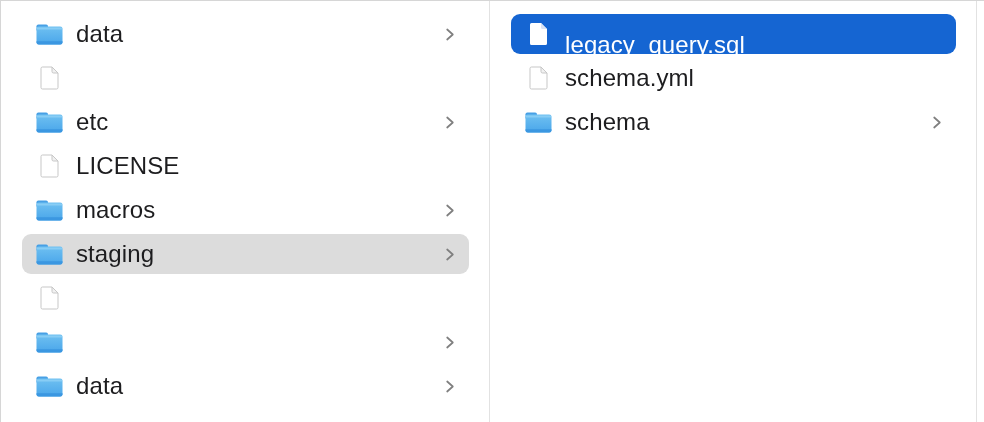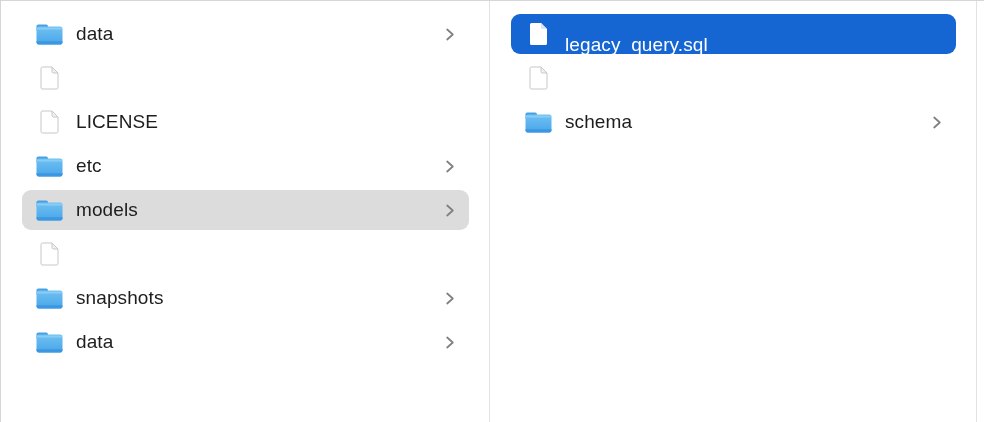--- a/index.html
+++ b/index.html
@@ -40,21 +40,21 @@
   }
   .row.sel-active{background:var(--sel-active);height:40px;margin:2px 0;}
   .row.sel-inactive{background:var(--sel-inactive);height:40px;margin:2px 0;}
   .icon{
     width:28px;height:28px;
     display:flex;align-items:center;justify-content:center;
     flex:0 0 28px;
   }
   .label{
     margin-left:13px;
-    font-size:19px;
+    font-size:24px;
     color:var(--text);
     white-space:nowrap;
     letter-spacing:.1px;
   }
   .sel-active .label{color:var(--text-selected);margin-top:21px;}
   .chevron{
     margin-left:auto;
     color:var(--chevron);
     display:flex;align-items:center;
     padding-right:2px;
@@ -93,20 +93,42 @@
         <div class="row">
           <span class="icon">
             <svg width="19" height="24" viewBox="0 0 19 24">
               <path class="file-page" d="M1 2.5 A1.5 1.5 0 0 1 2.5 1 H12 L18 7 V21.5 A1.5 1.5 0 0 1 16.5 23 H2.5 A1.5 1.5 0 0 1 1 21.5 Z" fill="#ffffff" stroke="#c7c7c7" stroke-width="1"></path>
               <path class="file-fold" d="M12 1 V5.5 A1.5 1.5 0 0 0 13.5 7 H18 Z" fill="#f1f1f1" stroke="#c7c7c7" stroke-width="1"></path>
             </svg>
           </span>
         </div>
         <div class="row">
           <span class="icon">
+            <svg width="27" height="21" viewBox="0 0 27 21">
+              <defs>
+                <linearGradient id="fg" x1="0" y1="0" x2="0" y2="1">
+                  <stop offset="0" stop-color="#6fc0f1"></stop>
+                  <stop offset="1" stop-color="#49a6ea"></stop>
+                </linearGradient>
+              </defs>
+              <rect x="0.5" y="0.5" width="11.5" height="7" rx="1.8" fill="#47a0e5"></rect>
+              <rect x="0.5" y="2.6" width="26" height="17.9" rx="2.3" fill="url(#fg)"></rect>
+              <rect x="0.5" y="3.4" width="26" height="2.2" rx="1.1" fill="#8dd0f6" opacity="0.85"></rect>
+              <path d="M0.5 17.3 h26 v0.9 a2.3 2.3 0 0 1 -2.3 2.3 h-21.4 a2.3 2.3 0 0 1 -2.3 -2.3 z" fill="#3b97e1"></path>
+            </svg>
+          </span>
+          <span class="label">etc</span>
+          <span class="chevron">
+            <svg width="10" height="15" viewBox="0 0 10 15">
+              <path d="M2.2 2.5 L7.8 7.5 L2.2 12.5" fill="none" stroke="currentColor" stroke-width="1.7" stroke-linecap="round" stroke-linejoin="round"></path>
+            </svg>
+          </span>
+        </div>
+        <div class="row">
+          <span class="icon">
             <svg width="19" height="24" viewBox="0 0 19 24">
               <path class="file-page" d="M1 2.5 A1.5 1.5 0 0 1 2.5 1 H12 L18 7 V21.5 A1.5 1.5 0 0 1 16.5 23 H2.5 A1.5 1.5 0 0 1 1 21.5 Z" fill="#ffffff" stroke="#c7c7c7" stroke-width="1"></path>
               <path class="file-fold" d="M12 1 V5.5 A1.5 1.5 0 0 0 13.5 7 H18 Z" fill="#f1f1f1" stroke="#c7c7c7" stroke-width="1"></path>
             </svg>
           </span>
           <span class="label">LICENSE</span>
         </div>
         <div class="row">
           <span class="icon">
             <svg width="27" height="21" viewBox="0 0 27 21">
@@ -115,21 +137,21 @@
                   <stop offset="0" stop-color="#6fc0f1"></stop>
                   <stop offset="1" stop-color="#49a6ea"></stop>
                 </linearGradient>
               </defs>
               <rect x="0.5" y="0.5" width="11.5" height="7" rx="1.8" fill="#47a0e5"></rect>
               <rect x="0.5" y="2.6" width="26" height="17.9" rx="2.3" fill="url(#fg)"></rect>
               <rect x="0.5" y="3.4" width="26" height="2.2" rx="1.1" fill="#8dd0f6" opacity="0.85"></rect>
               <path d="M0.5 17.3 h26 v0.9 a2.3 2.3 0 0 1 -2.3 2.3 h-21.4 a2.3 2.3 0 0 1 -2.3 -2.3 z" fill="#3b97e1"></path>
             </svg>
           </span>
-          <span class="label">etc</span>
+          <span class="label">macros</span>
           <span class="chevron">
             <svg width="10" height="15" viewBox="0 0 10 15">
               <path d="M2.2 2.5 L7.8 7.5 L2.2 12.5" fill="none" stroke="currentColor" stroke-width="1.7" stroke-linecap="round" stroke-linejoin="round"></path>
             </svg>
           </span>
         </div>
         <div class="row sel-inactive">
           <span class="icon">
             <svg width="27" height="21" viewBox="0 0 27 21">
               <defs>
@@ -137,51 +159,50 @@
                   <stop offset="0" stop-color="#6fc0f1"></stop>
                   <stop offset="1" stop-color="#49a6ea"></stop>
                 </linearGradient>
               </defs>
               <rect x="0.5" y="0.5" width="11.5" height="7" rx="1.8" fill="#47a0e5"></rect>
               <rect x="0.5" y="2.6" width="26" height="17.9" rx="2.3" fill="url(#fg)"></rect>
               <rect x="0.5" y="3.4" width="26" height="2.2" rx="1.1" fill="#8dd0f6" opacity="0.85"></rect>
               <path d="M0.5 17.3 h26 v0.9 a2.3 2.3 0 0 1 -2.3 2.3 h-21.4 a2.3 2.3 0 0 1 -2.3 -2.3 z" fill="#3b97e1"></path>
             </svg>
           </span>
-          <span class="label">models</span>
-          <span class="chevron">
-            <svg width="10" height="15" viewBox="0 0 10 15">
-              <path d="M2.2 2.5 L7.8 7.5 L2.2 12.5" fill="none" stroke="currentColor" stroke-width="1.7" stroke-linecap="round" stroke-linejoin="round"></path>
-            </svg>
-          </span>
-        </div>
-        <div class="row">
-          <span class="icon">
-            <svg width="19" height="24" viewBox="0 0 19 24">
-              <path class="file-page" d="M1 2.5 A1.5 1.5 0 0 1 2.5 1 H12 L18 7 V21.5 A1.5 1.5 0 0 1 16.5 23 H2.5 A1.5 1.5 0 0 1 1 21.5 Z" fill="#ffffff" stroke="#c7c7c7" stroke-width="1"></path>
-              <path class="file-fold" d="M12 1 V5.5 A1.5 1.5 0 0 0 13.5 7 H18 Z" fill="#f1f1f1" stroke="#c7c7c7" stroke-width="1"></path>
-            </svg>
-          </span>
-        </div>
-        <div class="row">
-          <span class="icon">
-            <svg width="27" height="21" viewBox="0 0 27 21">
-              <defs>
-                <linearGradient id="fg" x1="0" y1="0" x2="0" y2="1">
-                  <stop offset="0" stop-color="#6fc0f1"></stop>
-                  <stop offset="1" stop-color="#49a6ea"></stop>
-                </linearGradient>
-              </defs>
-              <rect x="0.5" y="0.5" width="11.5" height="7" rx="1.8" fill="#47a0e5"></rect>
-              <rect x="0.5" y="2.6" width="26" height="17.9" rx="2.3" fill="url(#fg)"></rect>
-              <rect x="0.5" y="3.4" width="26" height="2.2" rx="1.1" fill="#8dd0f6" opacity="0.85"></rect>
-              <path d="M0.5 17.3 h26 v0.9 a2.3 2.3 0 0 1 -2.3 2.3 h-21.4 a2.3 2.3 0 0 1 -2.3 -2.3 z" fill="#3b97e1"></path>
-            </svg>
-          </span>
-          <span class="label">snapshots</span>
+          <span class="label">staging</span>
+          <span class="chevron">
+            <svg width="10" height="15" viewBox="0 0 10 15">
+              <path d="M2.2 2.5 L7.8 7.5 L2.2 12.5" fill="none" stroke="currentColor" stroke-width="1.7" stroke-linecap="round" stroke-linejoin="round"></path>
+            </svg>
+          </span>
+        </div>
+        <div class="row">
+          <span class="icon">
+            <svg width="19" height="24" viewBox="0 0 19 24">
+              <path class="file-page" d="M1 2.5 A1.5 1.5 0 0 1 2.5 1 H12 L18 7 V21.5 A1.5 1.5 0 0 1 16.5 23 H2.5 A1.5 1.5 0 0 1 1 21.5 Z" fill="#ffffff" stroke="#c7c7c7" stroke-width="1"></path>
+              <path class="file-fold" d="M12 1 V5.5 A1.5 1.5 0 0 0 13.5 7 H18 Z" fill="#f1f1f1" stroke="#c7c7c7" stroke-width="1"></path>
+            </svg>
+          </span>
+        </div>
+        <div class="row">
+          <span class="icon">
+            <svg width="27" height="21" viewBox="0 0 27 21">
+              <defs>
+                <linearGradient id="fg" x1="0" y1="0" x2="0" y2="1">
+                  <stop offset="0" stop-color="#6fc0f1"></stop>
+                  <stop offset="1" stop-color="#49a6ea"></stop>
+                </linearGradient>
+              </defs>
+              <rect x="0.5" y="0.5" width="11.5" height="7" rx="1.8" fill="#47a0e5"></rect>
+              <rect x="0.5" y="2.6" width="26" height="17.9" rx="2.3" fill="url(#fg)"></rect>
+              <rect x="0.5" y="3.4" width="26" height="2.2" rx="1.1" fill="#8dd0f6" opacity="0.85"></rect>
+              <path d="M0.5 17.3 h26 v0.9 a2.3 2.3 0 0 1 -2.3 2.3 h-21.4 a2.3 2.3 0 0 1 -2.3 -2.3 z" fill="#3b97e1"></path>
+            </svg>
+          </span>
           <span class="chevron">
             <svg width="10" height="15" viewBox="0 0 10 15">
               <path d="M2.2 2.5 L7.8 7.5 L2.2 12.5" fill="none" stroke="currentColor" stroke-width="1.7" stroke-linecap="round" stroke-linejoin="round"></path>
             </svg>
           </span>
         </div>
         <div class="row">
           <span class="icon">
             <svg width="27" height="21" viewBox="0 0 27 21">
               <defs>
@@ -216,20 +237,21 @@
           </span>
           <span class="label">legacy_query.sql</span>
         </div>
         <div class="row">
           <span class="icon">
             <svg width="19" height="24" viewBox="0 0 19 24">
               <path class="file-page" d="M1 2.5 A1.5 1.5 0 0 1 2.5 1 H12 L18 7 V21.5 A1.5 1.5 0 0 1 16.5 23 H2.5 A1.5 1.5 0 0 1 1 21.5 Z" fill="#ffffff" stroke="#c7c7c7" stroke-width="1"></path>
               <path class="file-fold" d="M12 1 V5.5 A1.5 1.5 0 0 0 13.5 7 H18 Z" fill="#f1f1f1" stroke="#c7c7c7" stroke-width="1"></path>
             </svg>
           </span>
+          <span class="label">schema.yml</span>
         </div>
         <div class="row">
           <span class="icon">
             <svg width="27" height="21" viewBox="0 0 27 21">
               <defs>
                 <linearGradient id="fg" x1="0" y1="0" x2="0" y2="1">
                   <stop offset="0" stop-color="#6fc0f1"></stop>
                   <stop offset="1" stop-color="#49a6ea"></stop>
                 </linearGradient>
               </defs>

